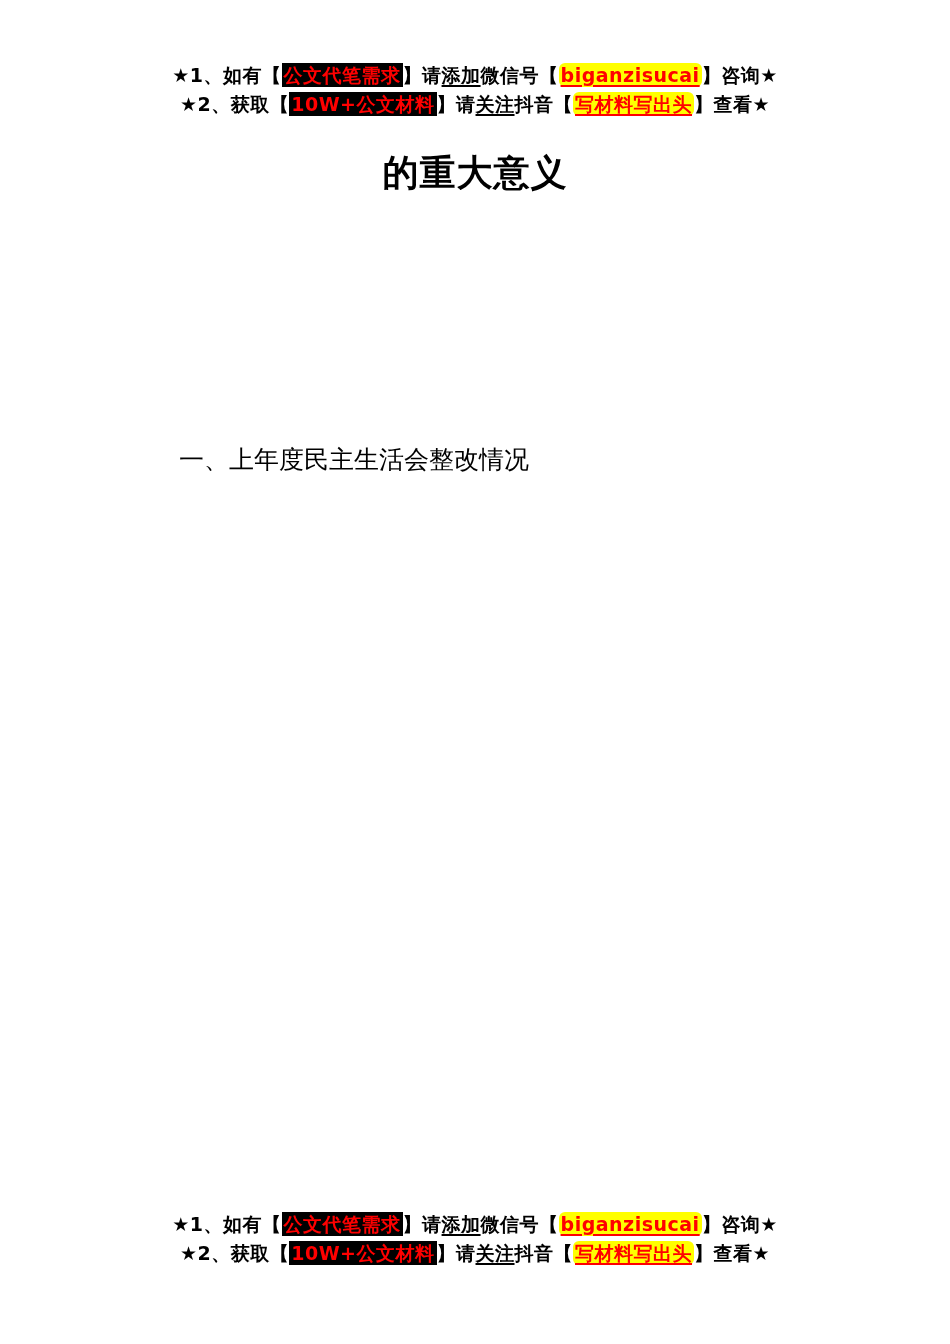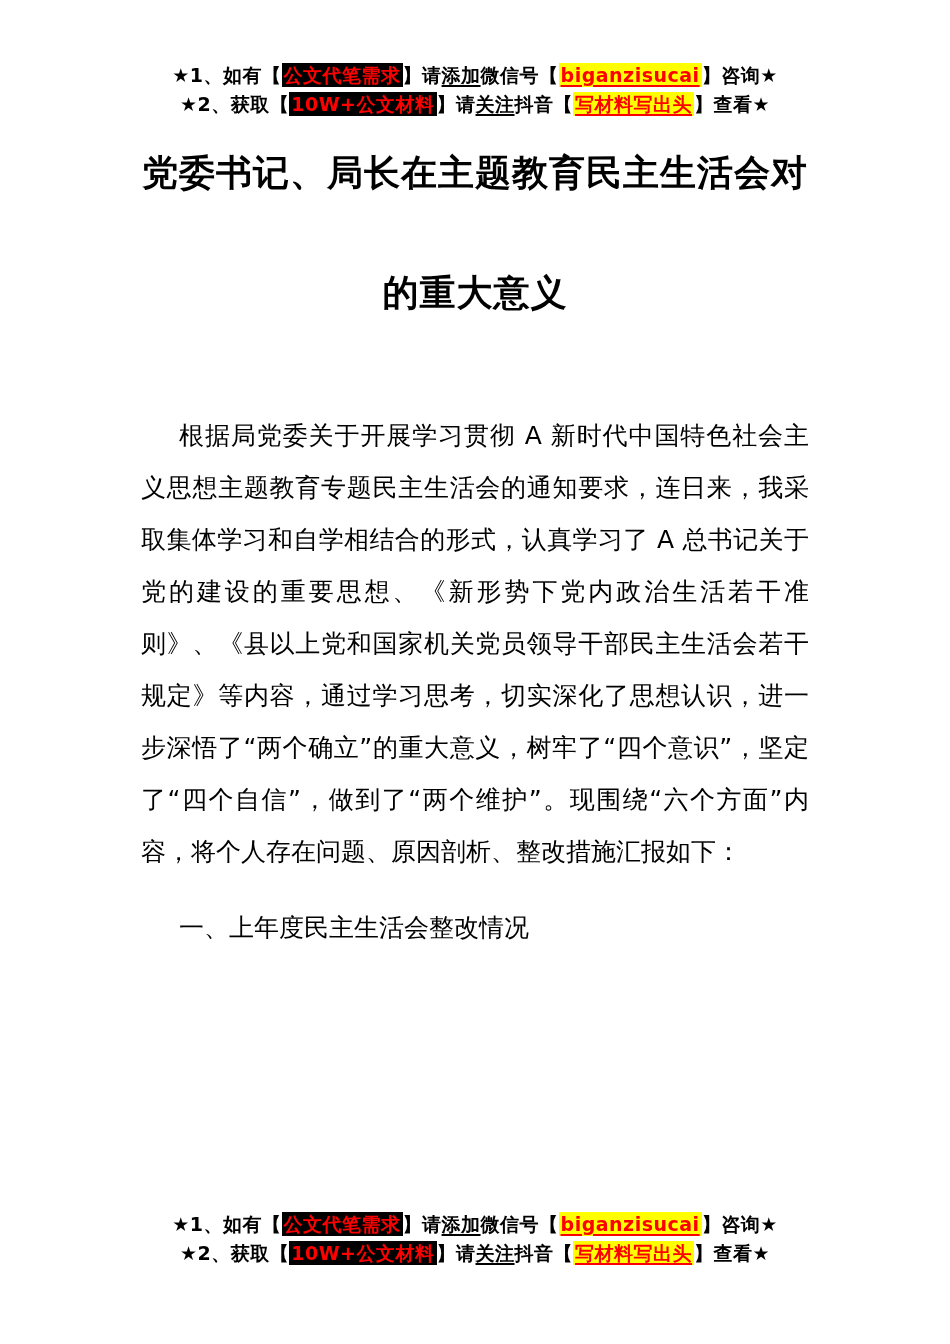--- a/index.html
+++ b/index.html
@@ -36,20 +36,21 @@
     padding: 1px 2px;
   }
   .hl-link {
     background: #ffff00;
     color: #ff0000;
     padding: 1px 2px;
     text-decoration: underline;
     text-decoration-color: #ff0000;
     text-decoration-thickness: 2px;
     text-underline-offset: 3px;
+    border-radius: 6px;
   }
   .u {
     text-decoration: underline;
     text-decoration-color: #000000;
     text-decoration-thickness: 2px;
     text-underline-offset: 3px;
   }
   
   .doc-title {
     position: absolute;
@@ -92,26 +93,24 @@
   <div class="promo promo-header">
     <div class="promo-line">
       <span>★1、如有【</span><span class="hl">公文代笔需求</span><span>】请</span><span class="u">添加</span><span>微信号【</span><span class="hl-link">biganzisucai</span><span>】咨询★</span>
     </div>
     <div class="promo-line">
       <span>★2、获取【</span><span class="hl">10W+公文材料</span><span>】请</span><span class="u">关注</span><span>抖音【</span><span class="hl-link">写材料写出头</span><span>】查看★</span>
     </div>
   </div>
 
   <div class="doc-title">
-    <div>党委书记、局长在主题教育民主生活会对</div>
     <div>的重大意义</div>
   </div>
 
   <div class="body-text">
-    <p class="para-1">根据局党委关于开展学习贯彻 A 新时代中国特色社会主义思想主题教育专题民主生活会的通知要求，连日来，我采取集体学习和自学相结合的形式，认真学习了 A 总书记关于党的建设的重要思想、《新形势下党内政治生活若干准则》、《县以上党和国家机关党员领导干部民主生活会若干规定》等内容，通过学习思考，切实深化了思想认识，进一步深悟了“两个确立”的重大意义，树牢了“四个意识”，坚定了“四个自信”，做到了“两个维护”。现围绕“六个方面”内容，将个人存在问题、原因剖析、整改措施汇报如下：</p>
     <p class="heading">一、上年度民主生活会整改情况</p>
   </div>
 
   <div class="promo promo-footer">
     <div class="promo-line">
       <span>★1、如有【</span><span class="hl">公文代笔需求</span><span>】请</span><span class="u">添加</span><span>微信号【</span><span class="hl-link">biganzisucai</span><span>】咨询★</span>
     </div>
     <div class="promo-line">
       <span>★2、获取【</span><span class="hl">10W+公文材料</span><span>】请</span><span class="u">关注</span><span>抖音【</span><span class="hl-link">写材料写出头</span><span>】查看★</span>
     </div>

